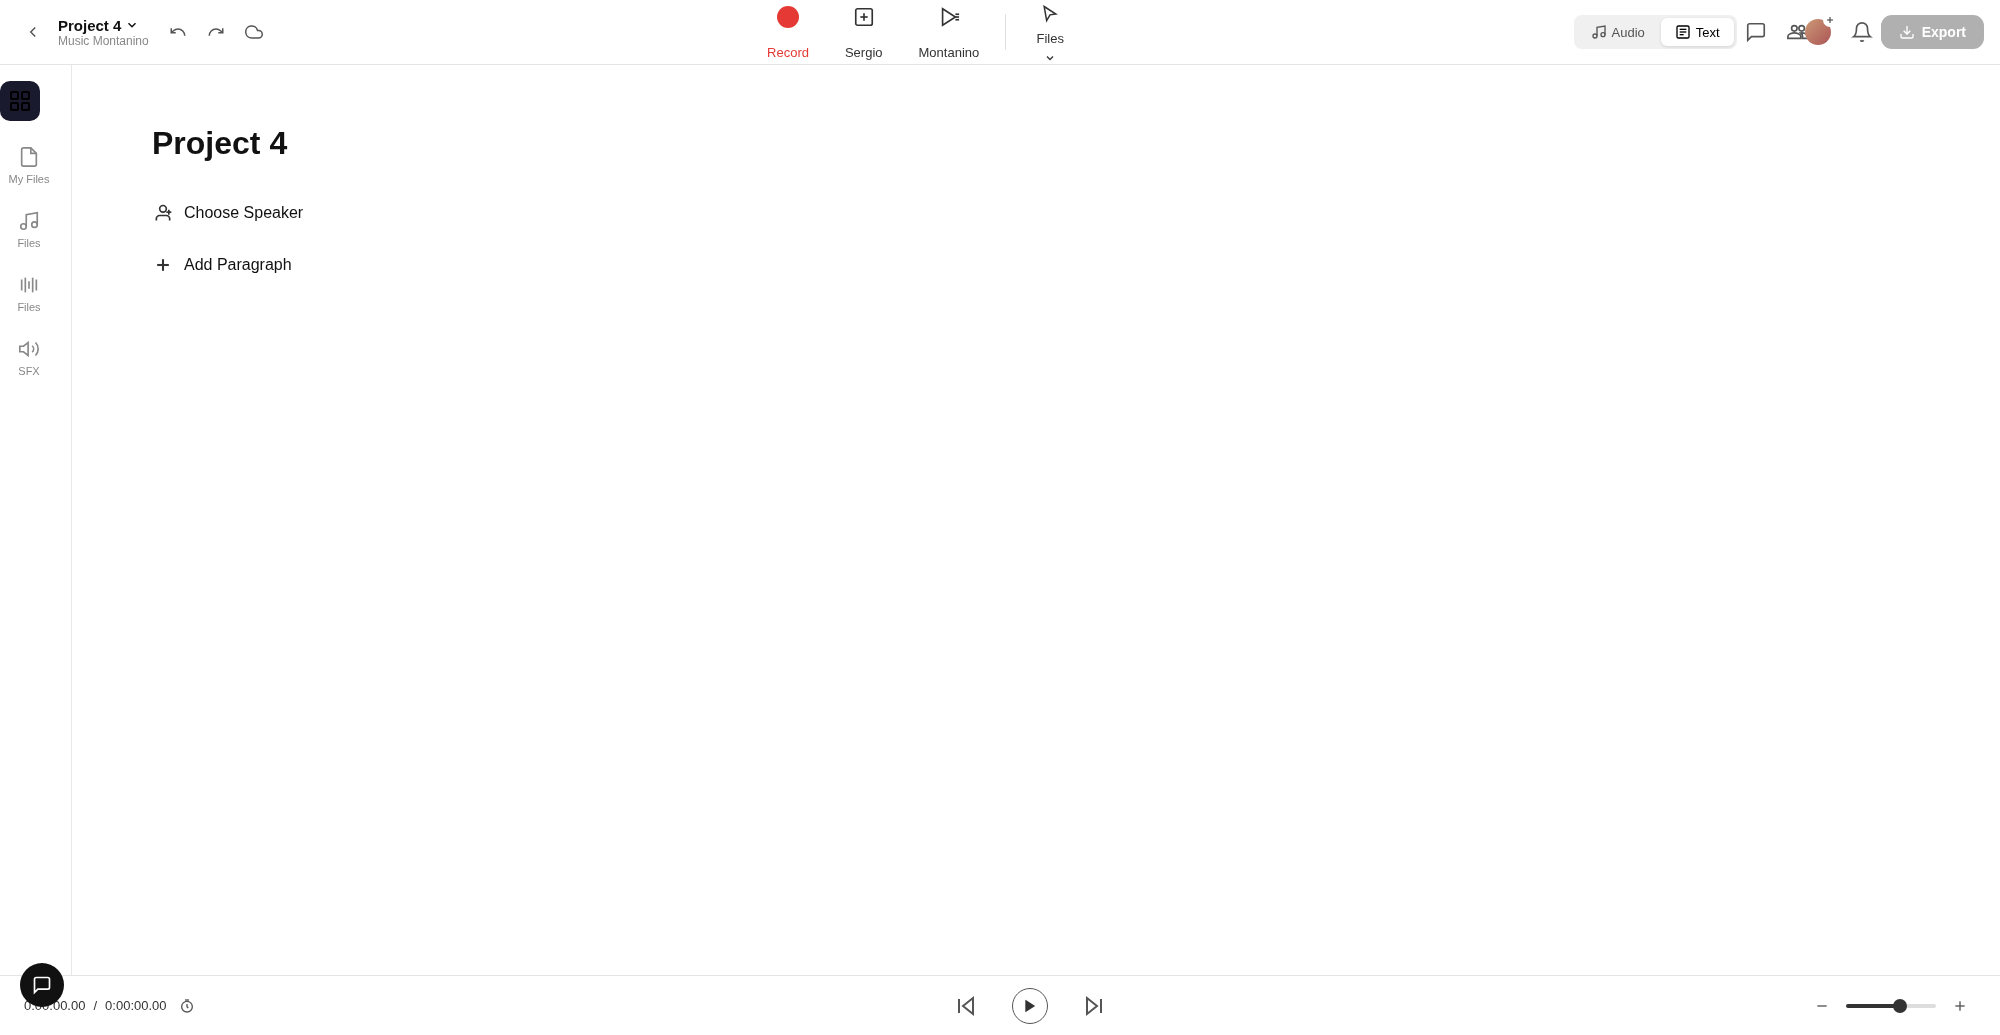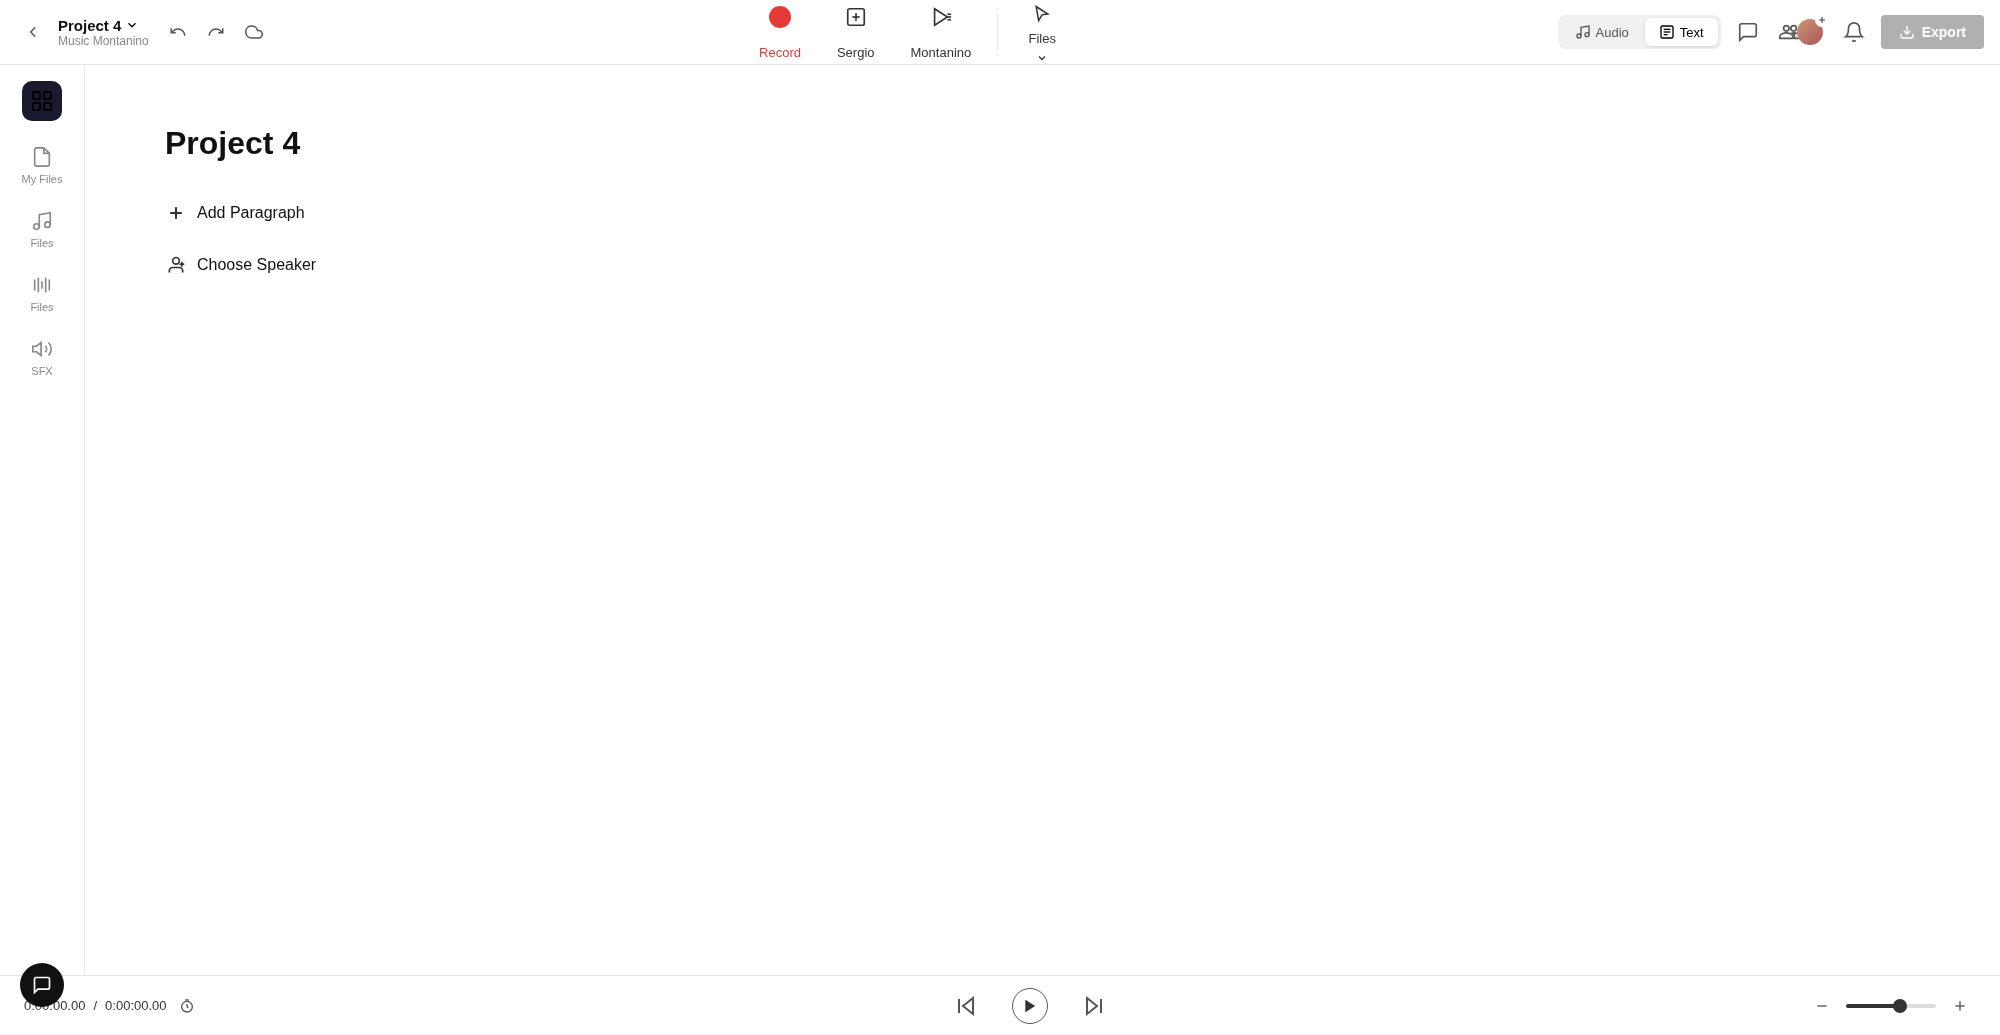--- a/index.html
+++ b/index.html
@@ -132,21 +132,20 @@
 
     .select-btn {
       display: flex;
       align-items: center;
       gap: 4px;
     }
 
     .header-right {
       display: flex;
       align-items: center;
-      gap: 8px;
       min-width: 340px;
       justify-content: flex-end;
       padding-left: 9px;
     }
 
     .mode-toggle {
       display: flex;
       align-items: center;
       background: #f0f0f0;
       border-radius: 8px;
@@ -174,21 +173,21 @@
       box-shadow: 0 1px 3px rgba(0,0,0,0.12);
     }
 
     .export-btn {
       display: flex;
       align-items: center;
       gap: 7px;
       background: #b0b0b0;
       color: #fff;
       border: none;
-      border-radius: 4px;
+      border-radius: 11px;
       padding: 9px 18px;
       font-size: 14px;
       font-weight: 600;
       cursor: pointer;
     }
 
     .header-icon-group {
       display: flex;
       align-items: center;
       gap: 4px;
@@ -196,26 +195,26 @@
 
     
     .main-layout {
       display: flex;
       flex: 1;
       overflow: hidden;
     }
 
     
     .sidebar {
-      width: 85px;
+      width: 72px;
       background: #fff;
       border-right: 1px solid #e8e8e8;
       display: flex;
       flex-direction: column;
-      align-items: center;
+      align-items: flex-start;
       padding: 16px 0;
       gap: 8px;
       flex-shrink: 0;
     }
 
     .sidebar-logo {
       width: 40px;
       height: 40px;
       background: #1a1a2e;
       border-radius: 10px;
@@ -579,38 +578,38 @@
       </div>
       <span class="item-label">SFX</span>
     </div>
   </div>
 
   <div class="content">
     <h1 class="project-heading">Project 4</h1>
 
     <div class="action-item">
       <div class="action-icon">
-        <svg width="20" height="20" viewBox="0 0 24 24" stroke-width="2.5" stroke="currentColor">
-          <line x1="12" y1="5" x2="12" y2="19"></line>
-          <line x1="5" y1="12" x2="19" y2="12"></line>
-        </svg>
-      </div>
-      <span>Add Paragraph</span>
-    </div>
-
-    <div class="action-item">
-      <div class="action-icon">
         <svg width="20" height="20" viewBox="0 0 24 24" stroke-width="2" stroke="currentColor">
           <path d="M20 21v-2a4 4 0 0 0-4-4H8a4 4 0 0 0-4 4v2"></path>
           <circle cx="12" cy="7" r="4"></circle>
           <line x1="19" y1="8" x2="19" y2="14"></line>
           <line x1="16" y1="11" x2="22" y2="11"></line>
         </svg>
       </div>
       <span>Choose Speaker</span>
+    </div>
+
+    <div class="action-item">
+      <div class="action-icon">
+        <svg width="20" height="20" viewBox="0 0 24 24" stroke-width="2.5" stroke="currentColor">
+          <line x1="12" y1="5" x2="12" y2="19"></line>
+          <line x1="5" y1="12" x2="19" y2="12"></line>
+        </svg>
+      </div>
+      <span>Add Paragraph</span>
     </div>
   </div>
 </div>
 
 <div class="bottom-bar">
   <div class="time-display">
     <span>0:00:00.00</span>
     <span>/</span>
     <span>0:00:00.00</span>
     <button class="icon-btn" style="padding:4px;">

